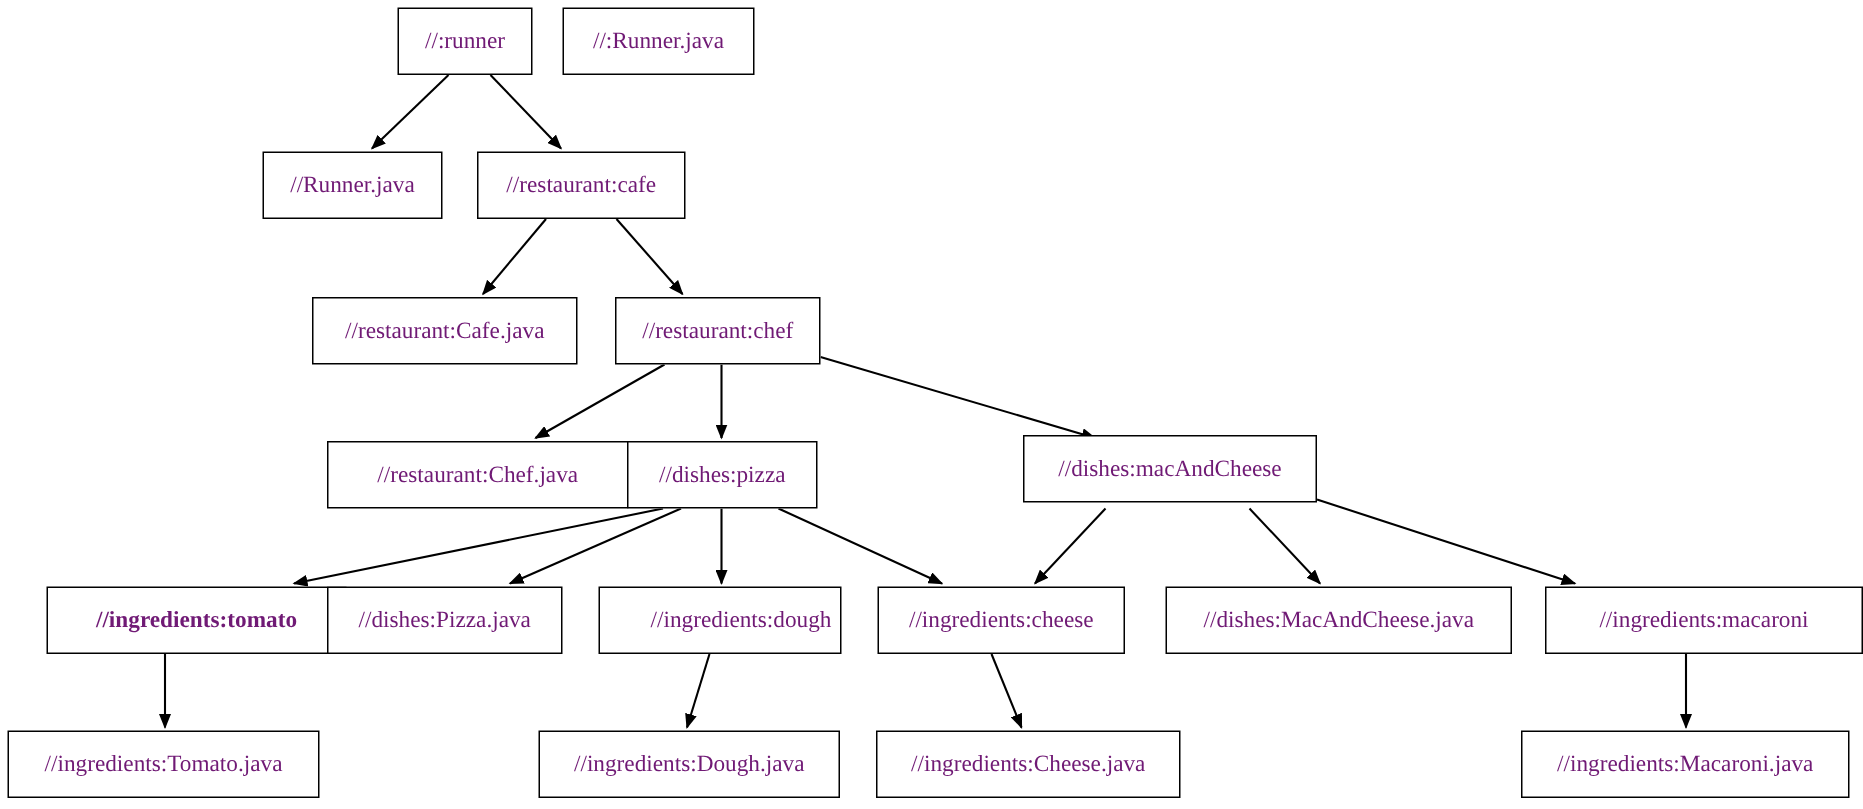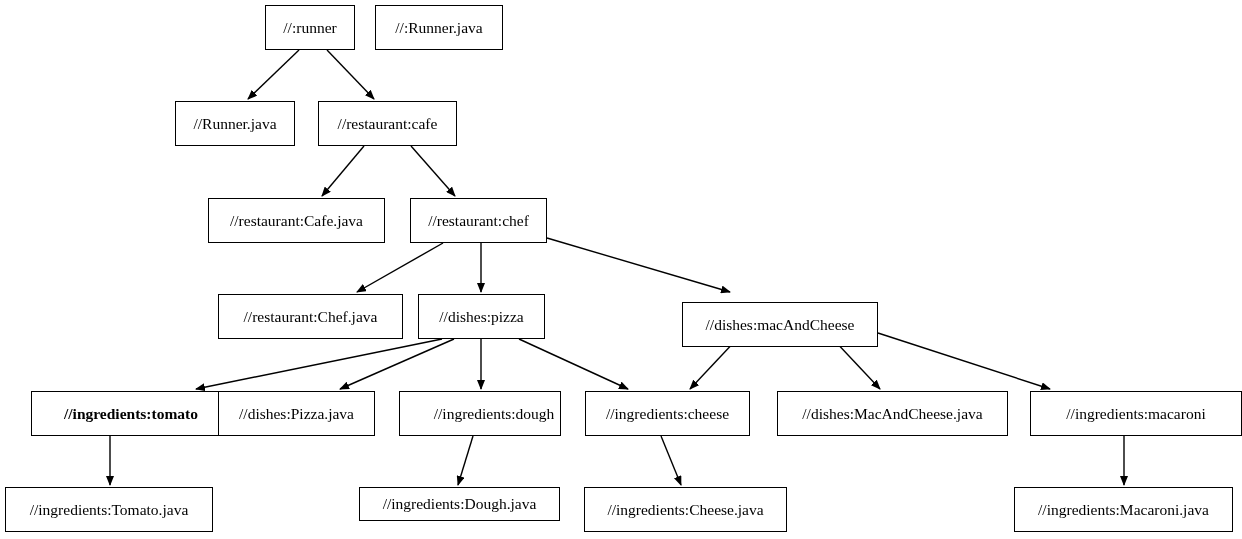--- a/index.html
+++ b/index.html
@@ -25,21 +25,21 @@
   }
   .node {
     position: absolute;
     box-sizing: border-box;
     border: 1px solid #000000;
     background: #ffffff;
     display: flex;
     align-items: center;
     justify-content: center;
     white-space: nowrap;
-    color: #000000;
+    color: #701a75;
     font-size: 15.5px;
     line-height: 1;
     letter-spacing: 0px;
     z-index: 2;
   }
   .node-label {
     display: block;
     padding: 0 6px;
   }
 </style>
@@ -88,27 +88,27 @@
       </div>
       <div class="node" style="left: 318px; top: 101px; width: 139px; height: 45px; border-color: rgb(0, 0, 0); background: rgb(255, 255, 255);">
         <span class="node-label">//restaurant:cafe</span>
       </div>
       <div class="node" style="left: 208px; top: 198px; width: 177px; height: 45px; border-color: rgb(0, 0, 0); background: rgb(255, 255, 255); align-items: center;">
         <span class="node-label">//restaurant:Cafe.java</span>
       </div>
       <div class="node" style="left: 410px; top: 198px; width: 137px; height: 45px; border-color: rgb(0, 0, 0); background: rgb(255, 255, 255);">
         <span class="node-label">//restaurant:chef</span>
       </div>
-      <div class="node" style="left: 218px; top: 294px; width: 185px; height: 45px; border-color: rgb(0, 0, 0); background: rgb(255, 255, 255);">
+      <div class="node" style="left: 218px; top: 294px; width: 201px; height: 45px; border-color: rgb(0, 0, 0); background: rgb(255, 255, 255);">
         <span class="node-label">//restaurant:Chef.java</span>
       </div>
       <div class="node" style="left: 418px; top: 294px; width: 127px; height: 45px; border-color: rgb(0, 0, 0); background: rgb(255, 255, 255);">
         <span class="node-label">//dishes:pizza</span>
       </div>
-      <div class="node" style="left: 682px; top: 302px; width: 196px; height: 45px; border-color: rgb(0, 0, 0); background: rgb(255, 255, 255);">
+      <div class="node" style="left: 682px; top: 290px; width: 196px; height: 45px; border-color: rgb(0, 0, 0); background: rgb(255, 255, 255);">
         <span class="node-label">//dishes:macAndCheese</span>
       </div>
       <div class="node" style="left: 31px; top: 391px; width: 200px; height: 45px; border-color: rgb(0, 0, 0); background: rgb(255, 255, 255); font-weight: bold;">
         <span class="node-label">//ingredients:tomato</span>
       </div>
       <div class="node" style="left: 218px; top: 391px; width: 157px; height: 45px; border-color: rgb(0, 0, 0); background: rgb(255, 255, 255);">
         <span class="node-label">//dishes:Pizza.java</span>
       </div>
       <div class="node" style="left: 399px; top: 391px; width: 162px; height: 45px; border-color: rgb(0, 0, 0); background: rgb(255, 255, 255); padding-left: 28px;">
         <span class="node-label">//ingredients:dough</span>
@@ -118,21 +118,21 @@
       </div>
       <div class="node" style="left: 777px; top: 391px; width: 231px; height: 45px; border-color: rgb(0, 0, 0); background: rgb(255, 255, 255);">
         <span class="node-label">//dishes:MacAndCheese.java</span>
       </div>
       <div class="node" style="left: 1030px; top: 391px; width: 212px; height: 45px; border-color: rgb(0, 0, 0); background: rgb(255, 255, 255);">
         <span class="node-label">//ingredients:macaroni</span>
       </div>
       <div class="node" style="left: 5px; top: 487px; width: 208px; height: 45px; border-color: rgb(0, 0, 0); background: rgb(255, 255, 255);">
         <span class="node-label">//ingredients:Tomato.java</span>
       </div>
-      <div class="node" style="left: 359px; top: 487px; width: 201px; height: 34px; border-color: rgb(0, 0, 0); background: rgb(255, 255, 255);">
+      <div class="node" style="left: 359px; top: 487px; width: 201px; height: 45px; border-color: rgb(0, 0, 0); background: rgb(255, 255, 255);">
         <span class="node-label">//ingredients:Dough.java</span>
       </div>
       <div class="node" style="left: 584px; top: 487px; width: 203px; height: 45px; border-color: rgb(0, 0, 0); background: rgb(255, 255, 255); text-align: center;">
         <span class="node-label">//ingredients:Cheese.java</span>
       </div>
       <div class="node" style="left: 1014px; top: 487px; width: 219px; height: 45px; border-color: rgb(0, 0, 0); background: rgb(255, 255, 255);">
         <span class="node-label">//ingredients:Macaroni.java</span>
       </div>
     </div>
 

